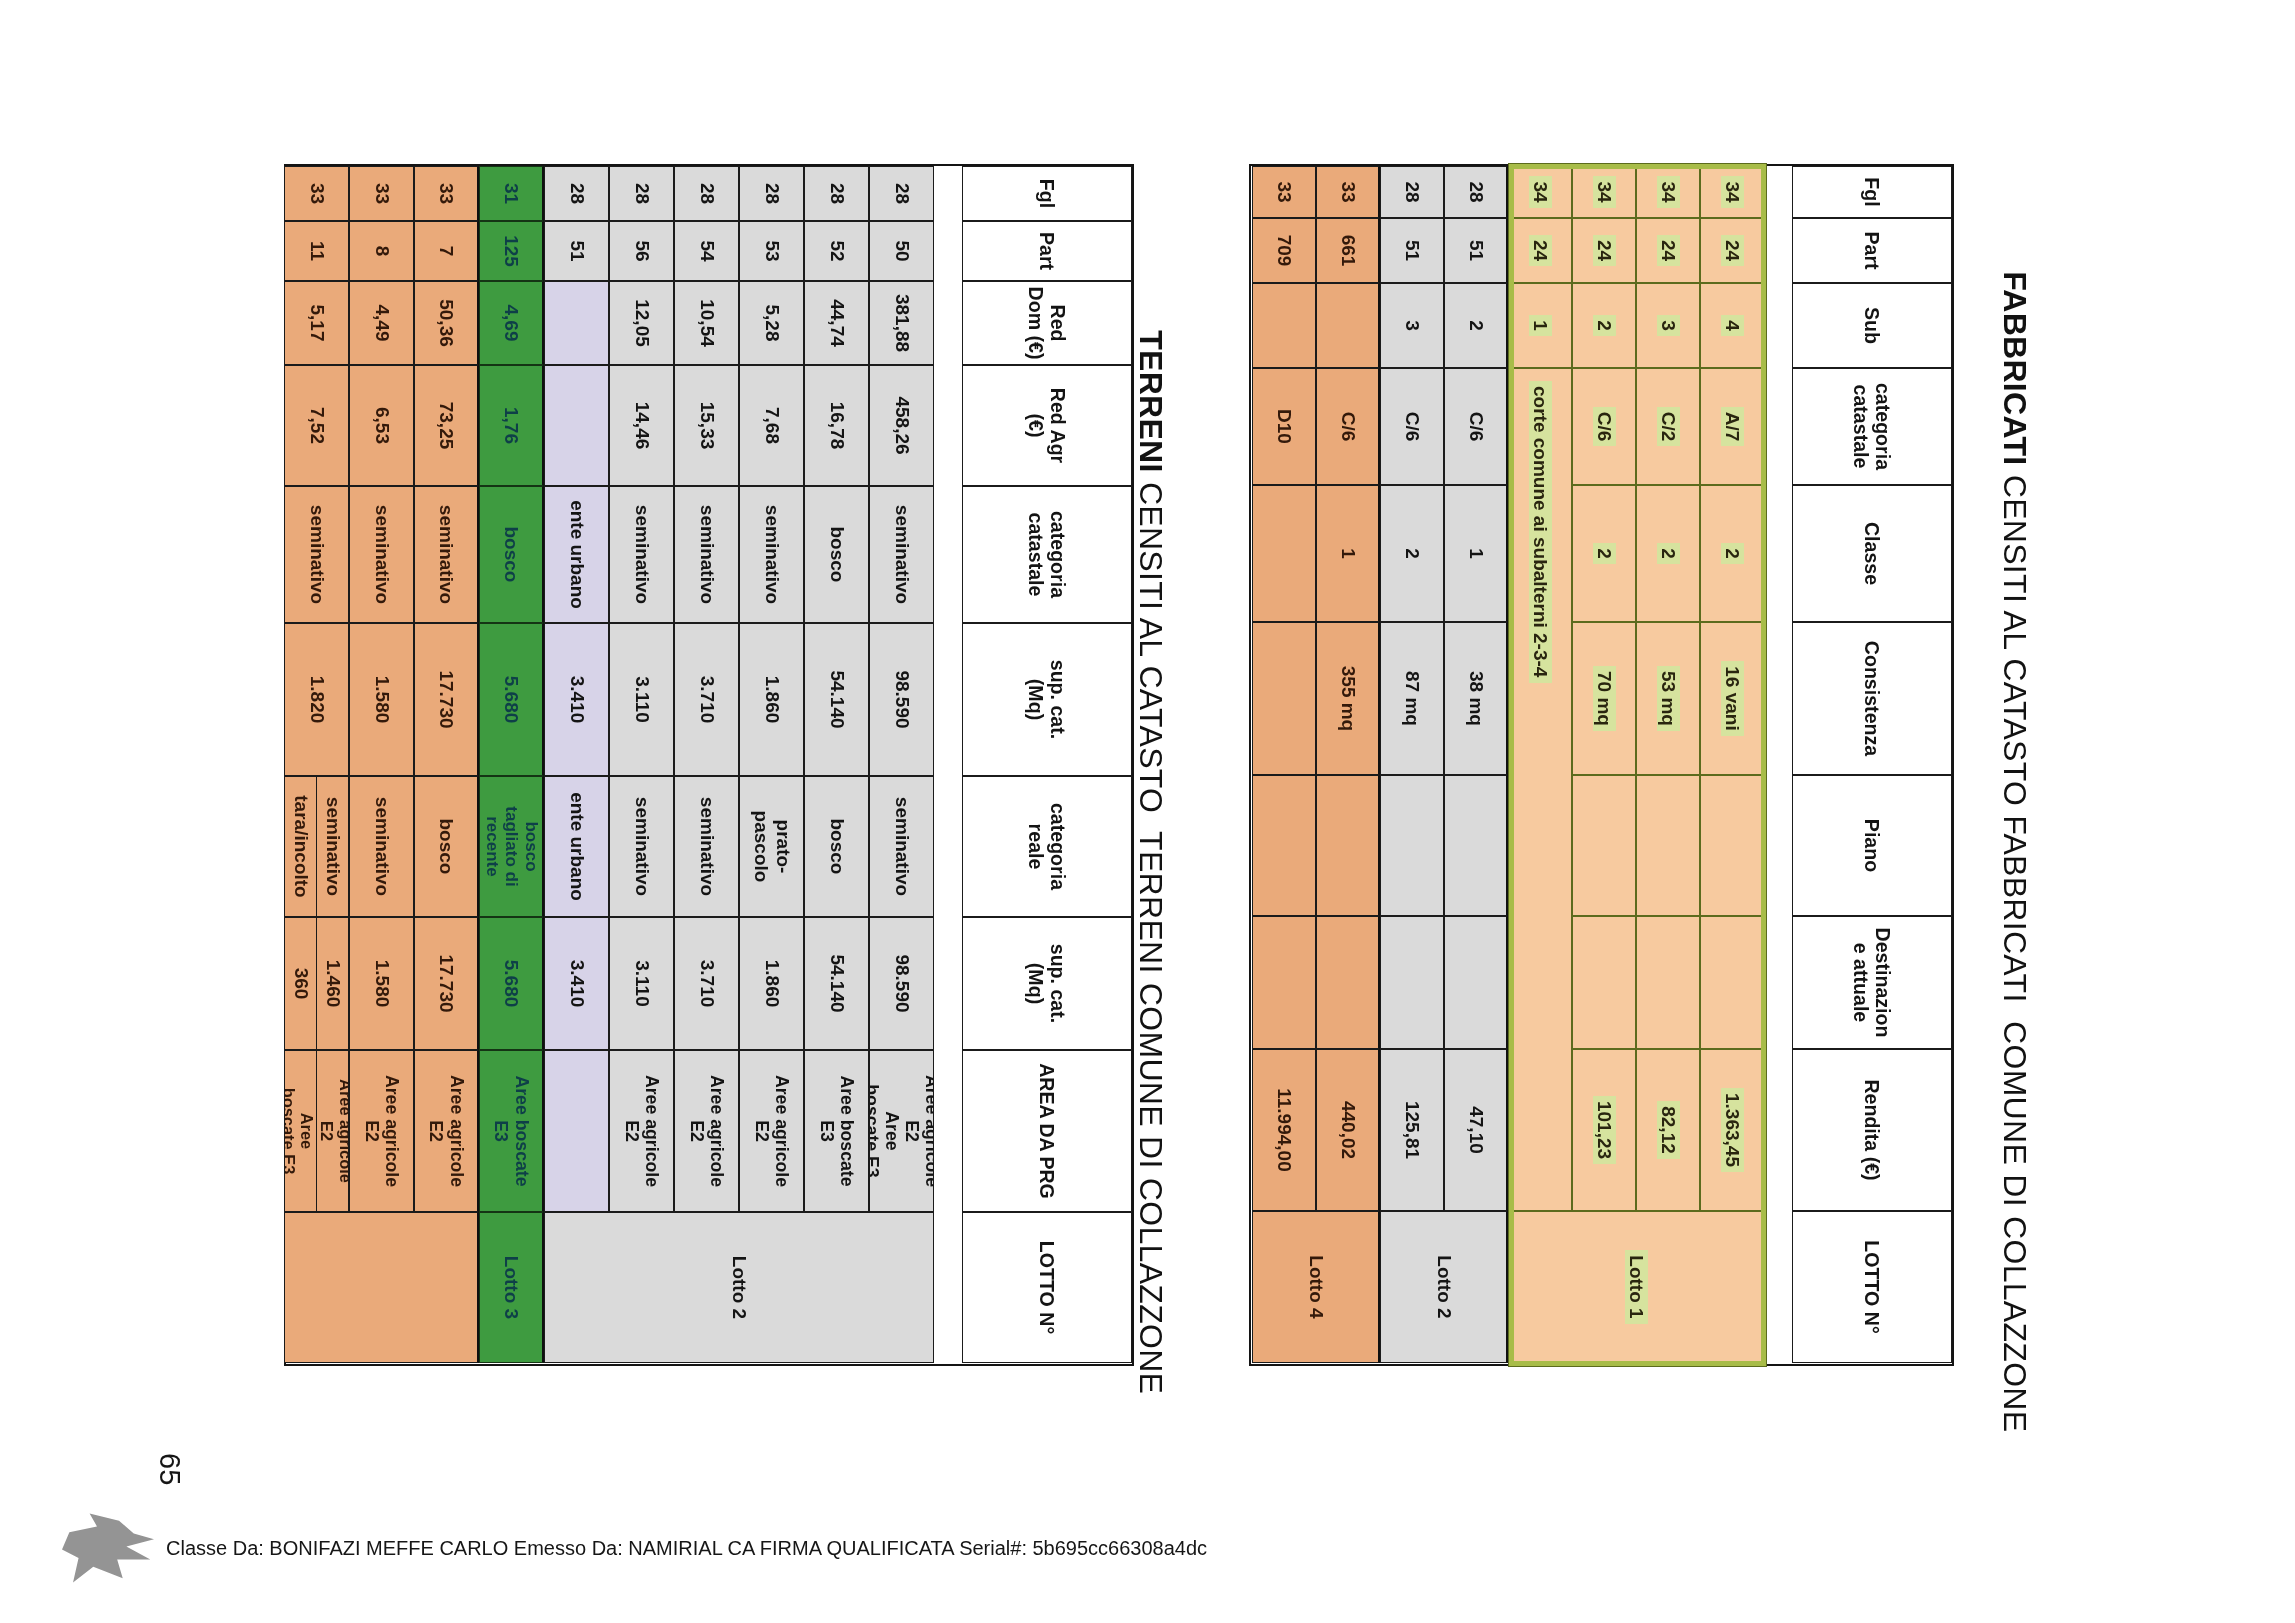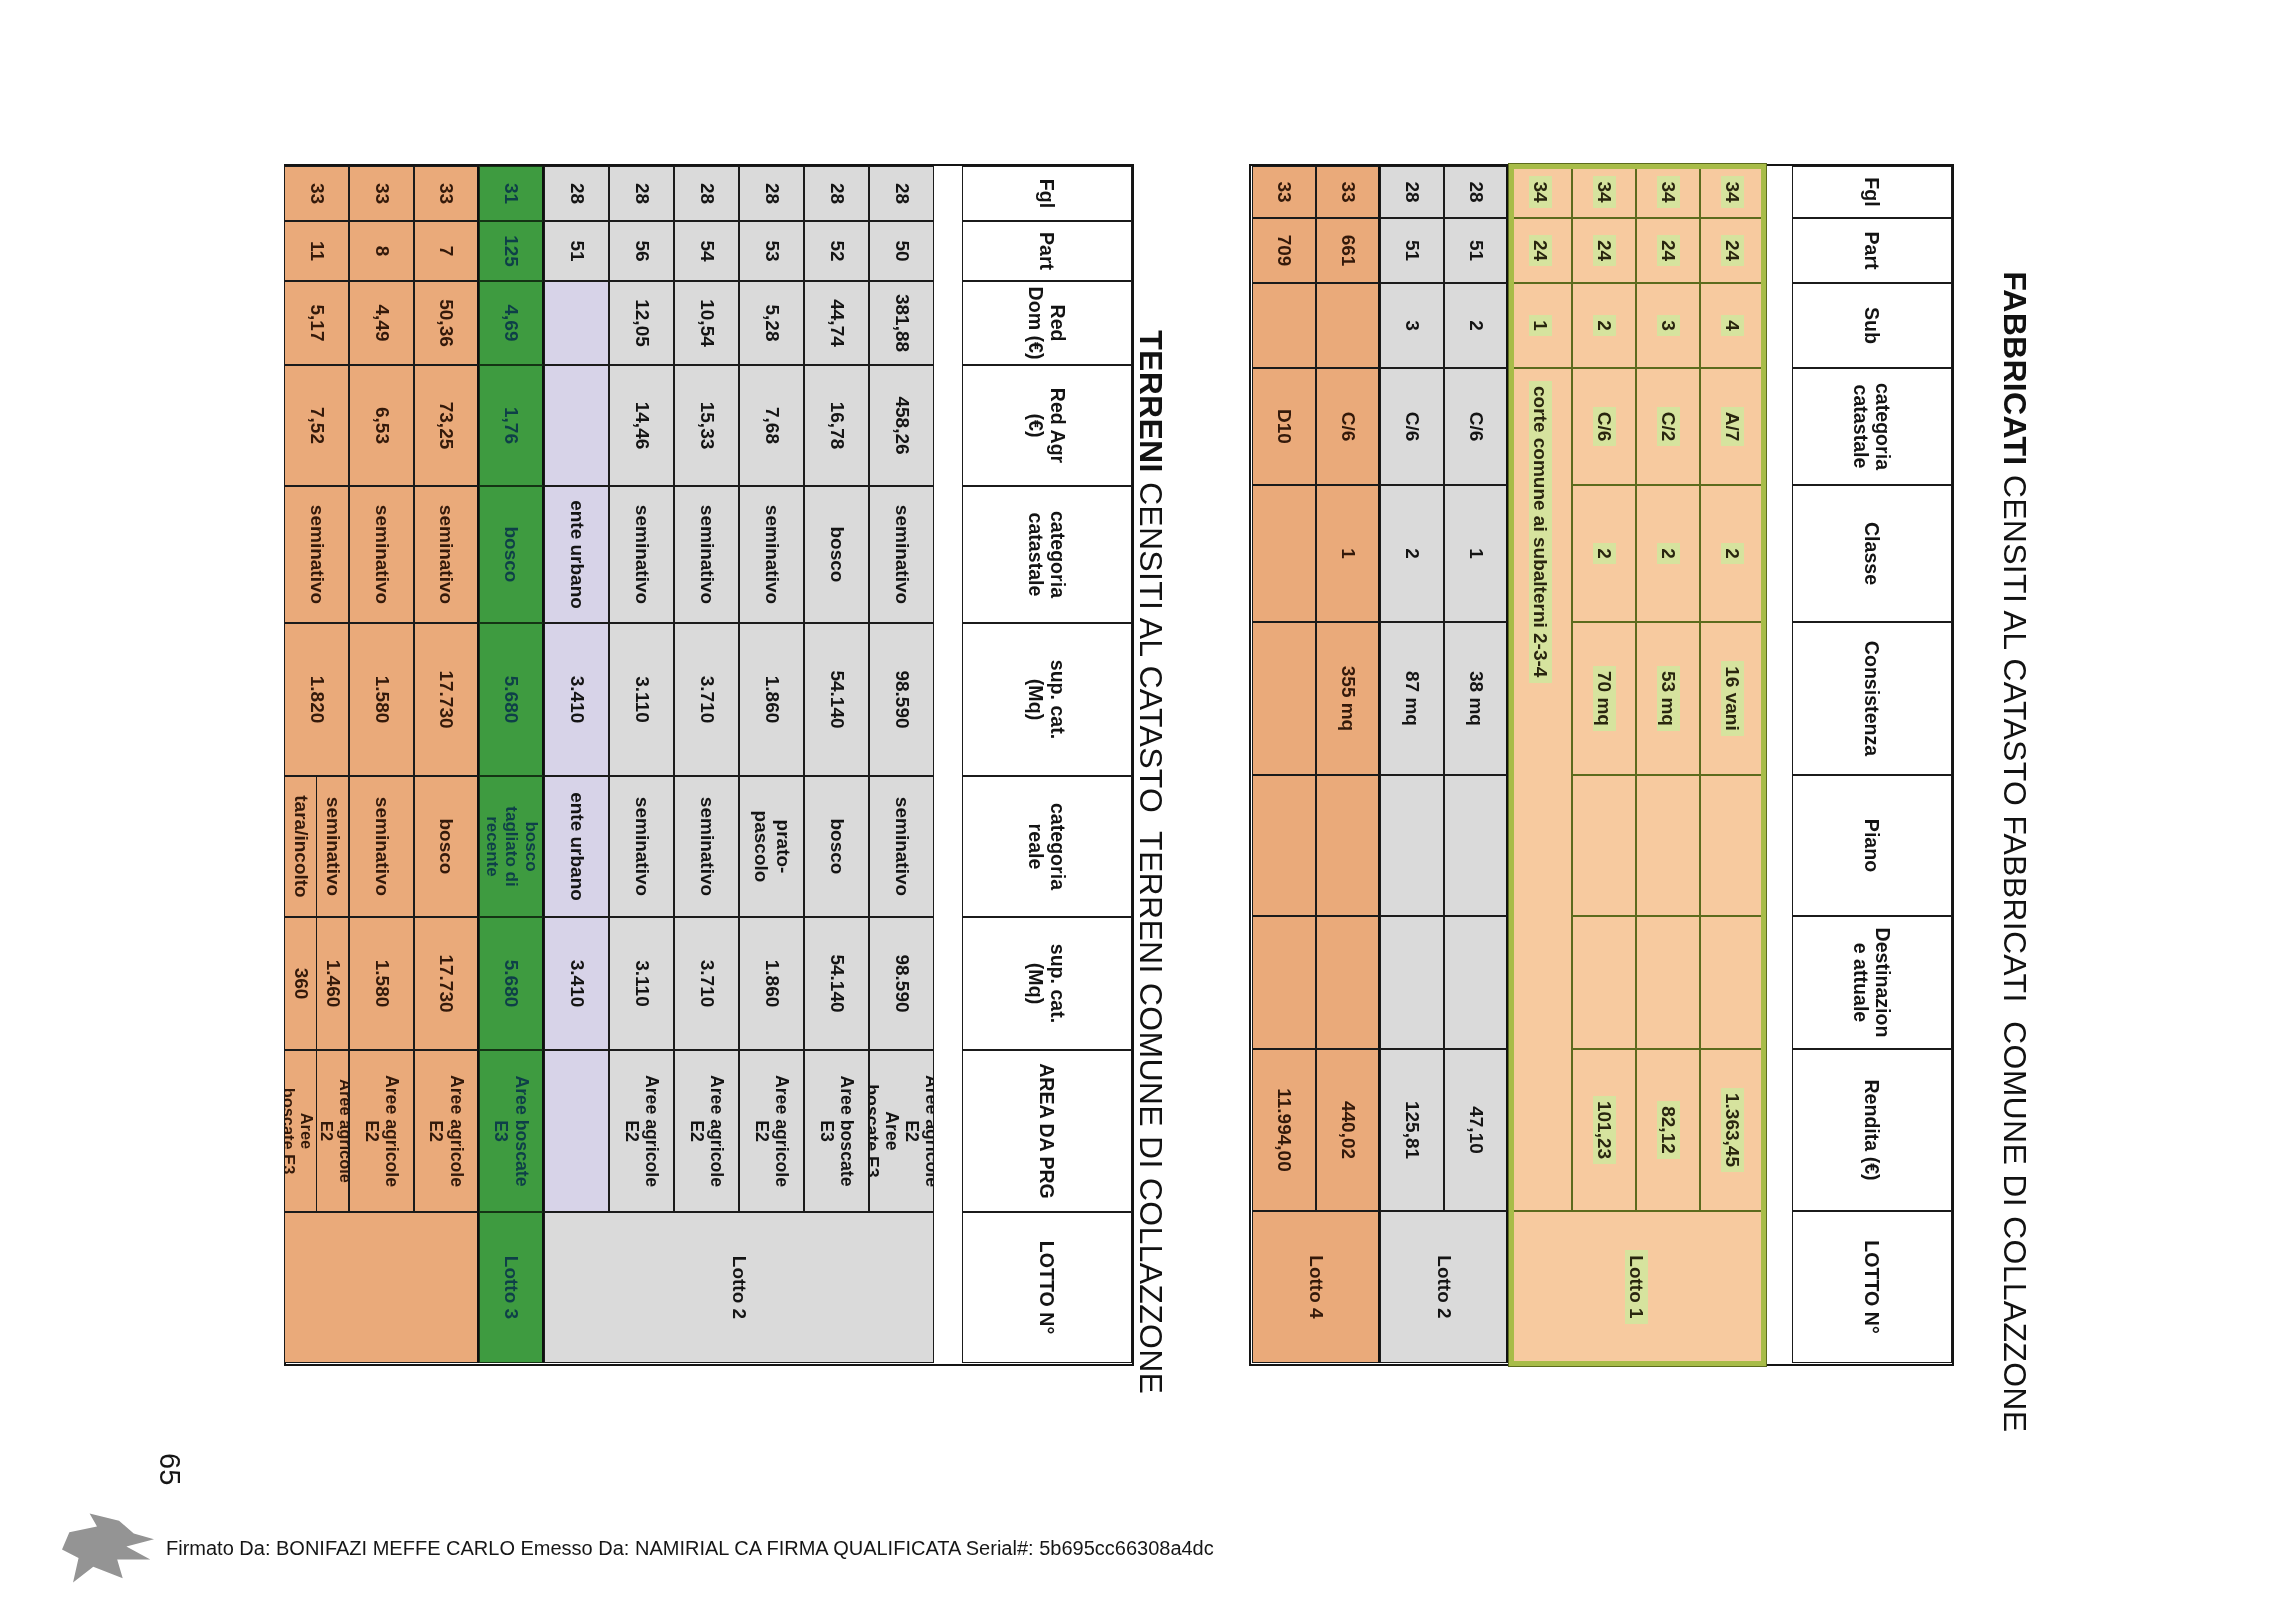--- a/index.html
+++ b/index.html
@@ -295,15 +295,15 @@
         <div style="flex:1;display:flex;align-items:center;justify-content:center;width:100%;">Aree
 boscate E3</div>
       </div>
       <div class="cell orange group-top" style="grid-area:10/10/13/11"></div>
     </div>
 
     <div class="pagenum" style="left:1453px;top:2109px;">65</div>
   </div>
 
   <div class="stamp" style="left:62px;top:1512px;width:92px;height:72px;"></div>
-  <div class="sig" style="left:166px;top:1537px;">Firmato Da: BONIFAZI MEFFE CARLO Emesso Da: NAMIRIAL CA FIRMA QUALIFICATA Serial#: 5b695cc66308a4dc</div>
+  <div class="sig" style="left:166px;top:1537px;">Classe Da: BONIFAZI MEFFE CARLO Emesso Da: NAMIRIAL CA FIRMA QUALIFICATA Serial#: 5b695cc66308a4dc</div>
 </div>
 
 
 </body></html>

